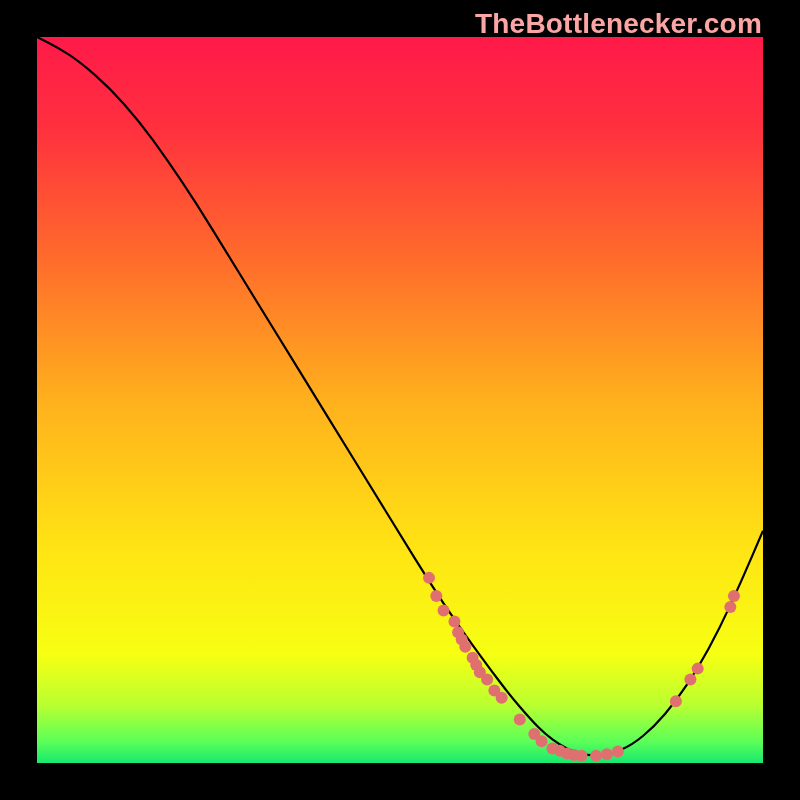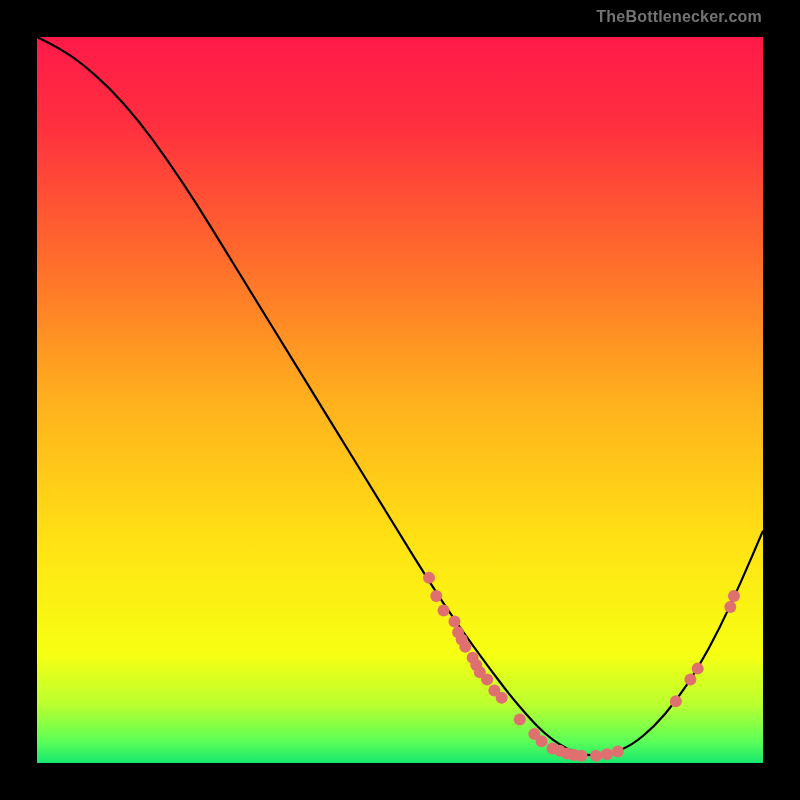--- a/index.html
+++ b/index.html
@@ -23,23 +23,23 @@
     position: absolute;
     left: 37px;
     top: 37px;
     width: 726px;
     height: 726px;
   }
   .watermark {
     position: absolute;
     right: 38px;
     top: 8px;
-    font-size: 16px;
+    font-size: 28px;
     font-weight: 600;
-    color: #737373;
+    color: #fca5a5;
     letter-spacing: 0.2px;
   }
 </style>
 </head>
 <body>
 
 <div class="frame">
   <div class="watermark">TheBottlenecker.com</div>
 
   <svg class="plot-area" viewBox="0 0 726 726" preserveAspectRatio="none">

